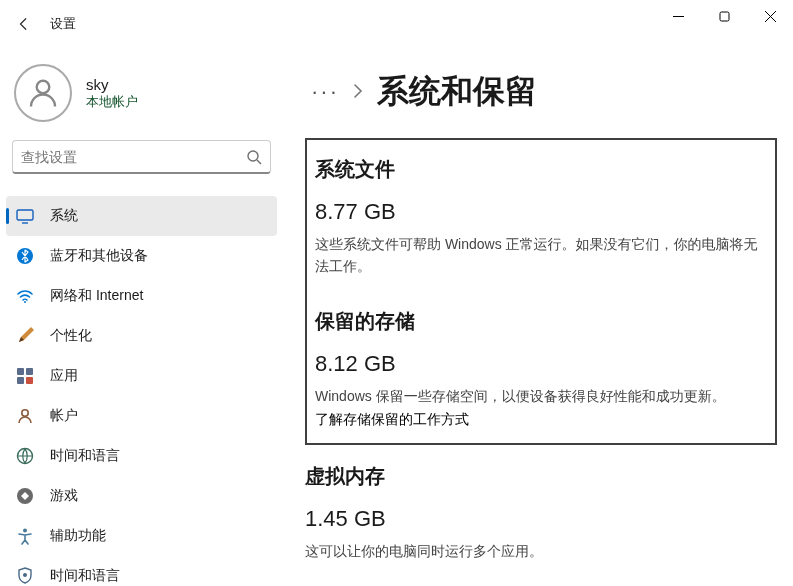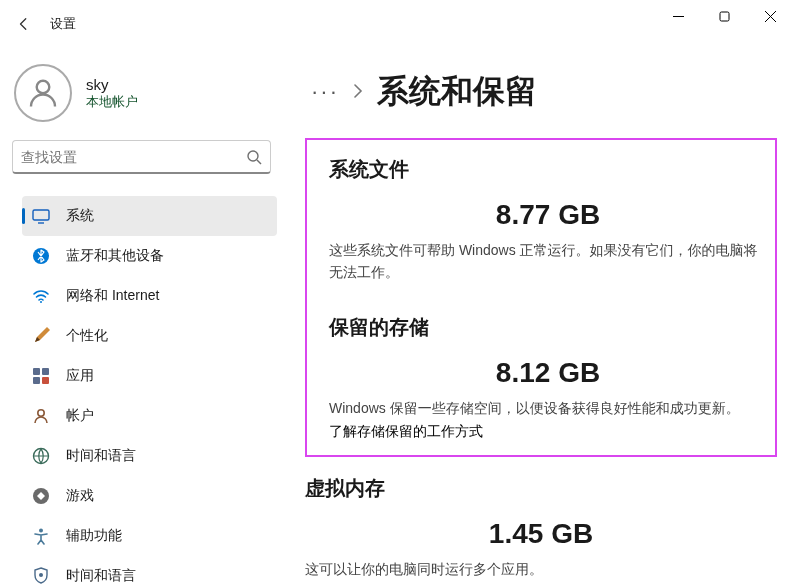--- a/index.html
+++ b/index.html
@@ -16,33 +16,33 @@
 .user-block { display: flex; align-items: center; padding: 10px 6px 18px 8px; }
 .avatar { width: 58px; height: 58px; border-radius: 50%; border: 2px solid #aaa; display: flex; align-items: center; justify-content: center; margin-right: 14px; }
 .avatar svg { width: 36px; height: 36px; }
 .user-name { font-size: 15px; font-weight: 400; }
 .user-type { font-size: 13px; color: #14532d; }
 .search-wrap { margin: 0 6px 22px 6px; }
 .search-box { display: flex; align-items: center; height: 34px; border: 1px solid #ccc; border-bottom: 2px solid #888; border-radius: 4px; background: #fff; padding: 0 8px; }
 .search-box input { flex: 1; border: none; outline: none; font-size: 14px; background: transparent; }
 .search-box .sicon { width: 16px; height: 16px; opacity: .7; }
 .nav { }
-.nav-item { display: flex; align-items: center; height: 40px; padding: 0 10px; border-radius: 4px; cursor: pointer; position: relative; margin-left: 16px; }
+.nav-item { display: flex; align-items: center; height: 40px; padding: 0 10px; border-radius: 4px; cursor: pointer; position: relative; }
 .nav-item .icn { width: 18px; height: 18px; display: flex; align-items: center; justify-content: center; margin-right: 16px; }
 .nav-item.active { background: #eaeaea; }
 .nav-item.active::before { content: ""; position: absolute; left: 0; top: 12px; bottom: 12px; width: 3px; background: #0067c0; border-radius: 2px; }
 .nav-label { font-size: 14px; }
 .content { flex: 1; padding: 4px 16px 0 20px; overflow: hidden; position: relative; }
 .breadcrumb { display: flex; align-items: center; gap: 14px; margin: 18px 0 24px 6px; }
 .dots { font-size: 22px; letter-spacing: 2px; color: #555; cursor: pointer; line-height: 1; }
 .chev { color: #888; }
 .page-title { font-size: 32px; font-weight: 700; }
-.highlight-box { border: 2px solid #d946ef; padding: 10px 8px 14px 22px; margin-bottom: 18px; }
+.highlight-box { border: 2px solid #404040; padding: 10px 8px 14px 8px; margin-bottom: 18px; }
 .section-h { font-size: 20px; font-weight: 600; margin: 6px 0 16px 0; }
-.stat-val { font-size: 28px; font-weight: 700; margin-bottom: 8px; text-align: center; }
+.stat-val { font-size: 22px; font-weight: 400; margin-bottom: 8px; }
 .desc { font-size: 14px; color: #444; line-height: 1.6; }
 .link { color: #000000; text-decoration: none; display: inline-block; margin-top: 4px; cursor: pointer; font-size: 14px; }
 .gap { height: 24px; }
 </style>
 </head>
 <body>
 
 <div class="titlebar">
   <div class="back-btn">
     <svg viewBox="0 0 16 16">

